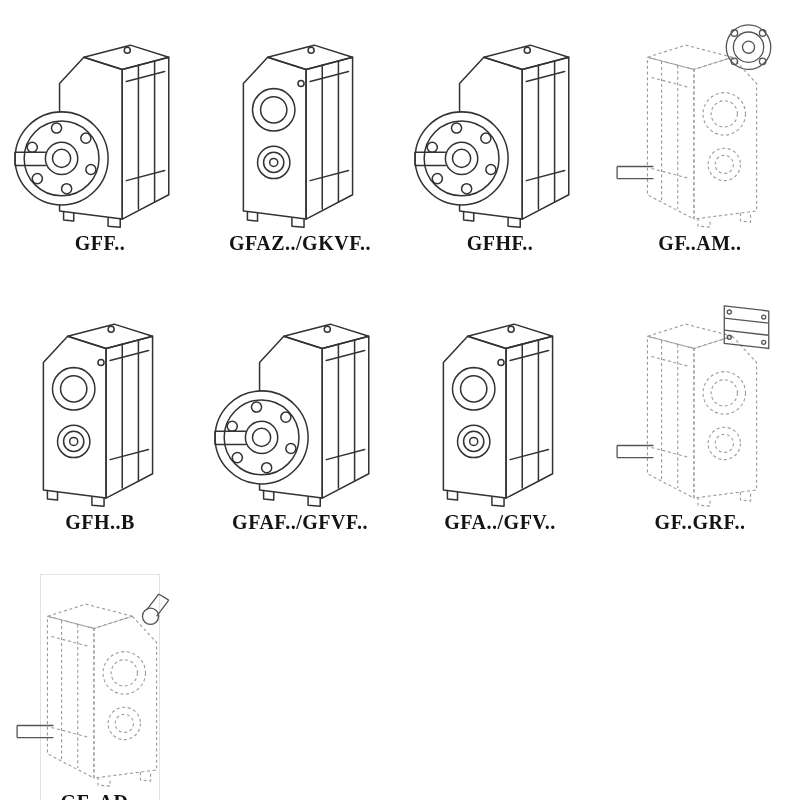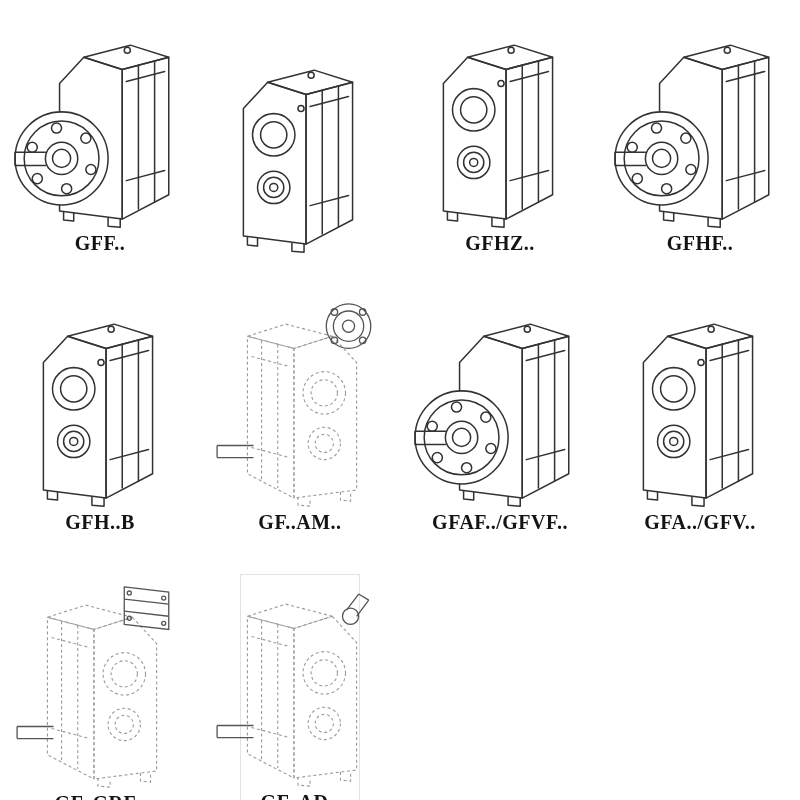--- a/index.html
+++ b/index.html
@@ -10,21 +10,21 @@
   }
   .grid{
     width:800px;height:800px;
     display:grid;
     grid-template-columns:repeat(4,200px);
     grid-template-rows:repeat(3,1fr);
   }
   .cell{
     box-sizing:border-box;
     display:flex;flex-direction:column;
-    align-items:center;justify-content:flex-end;
+    align-items:center;
     padding-bottom:8px;
   }
   .cell.boxed{border:1px solid #e2e2e2;}
   .art{
     width:182px;height:214px;
     display:flex;align-items:center;justify-content:center;
   }
   .art svg{width:100%;height:100%;}
   .lbl{
     font-weight:bold;
@@ -168,75 +168,68 @@
     </div>
     <figcaption class="lbl">GFF..</figcaption>
   </figure>
 
   <figure class="cell">
     <div class="art">
       <svg viewBox="0 0 180 210">
           <use href="#sym-face"></use>
         </svg>
     </div>
+    <figcaption class="lbl">GFAZ../GKVF..</figcaption>
+  </figure>
+
+
+  <figure class="cell">
+    <div class="art">
+      <svg viewBox="0 0 180 210">
+          <use href="#sym-flange"></use>
+        </svg>
+    </div>
+    <figcaption class="lbl">GFHF..</figcaption>
+  </figure>
+
+
+  <figure class="cell">
+    <div class="art">
+      <svg viewBox="0 0 180 210">
+          <use href="#sym-am"></use>
+        </svg>
+    </div>
+    <figcaption class="lbl">GF..AM..</figcaption>
   </figure>
 
   <figure class="cell">
     <div class="art">
       <svg viewBox="0 0 180 210">
           <use href="#sym-face"></use>
         </svg>
     </div>
-    <figcaption class="lbl">GFHZ..</figcaption>
-  </figure>
+    <figcaption class="lbl">GFH..B</figcaption>
+  </figure>
+
 
   <figure class="cell">
     <div class="art">
       <svg viewBox="0 0 180 210">
           <use href="#sym-flange"></use>
         </svg>
     </div>
-    <figcaption class="lbl">GFHF..</figcaption>
-  </figure>
-
+    <figcaption class="lbl">GFAF../GFVF..</figcaption>
+  </figure>
 
   <figure class="cell">
     <div class="art">
       <svg viewBox="0 0 180 210">
           <use href="#sym-face"></use>
         </svg>
     </div>
-    <figcaption class="lbl">GFH..B</figcaption>
-  </figure>
-
-  <figure class="cell">
-    <div class="art">
-      <svg viewBox="0 0 180 210">
-          <use href="#sym-am"></use>
-        </svg>
-    </div>
-    <figcaption class="lbl">GF..AM..</figcaption>
-  </figure>
-
-
-  <figure class="cell">
-    <div class="art">
-      <svg viewBox="0 0 180 210">
-          <use href="#sym-flange"></use>
-        </svg>
-    </div>
-    <figcaption class="lbl">GFAF../GFVF..</figcaption>
-  </figure>
-
-  <figure class="cell">
-    <div class="art">
-      <svg viewBox="0 0 180 210">
-          <use href="#sym-face"></use>
-        </svg>
-    </div>
     <figcaption class="lbl">GFA../GFV..</figcaption>
   </figure>
 
   <figure class="cell">
     <div class="art">
       <svg viewBox="0 0 180 210">
           <use href="#sym-grf"></use>
         </svg>
     </div>
     <figcaption class="lbl">GF..GRF..</figcaption>

